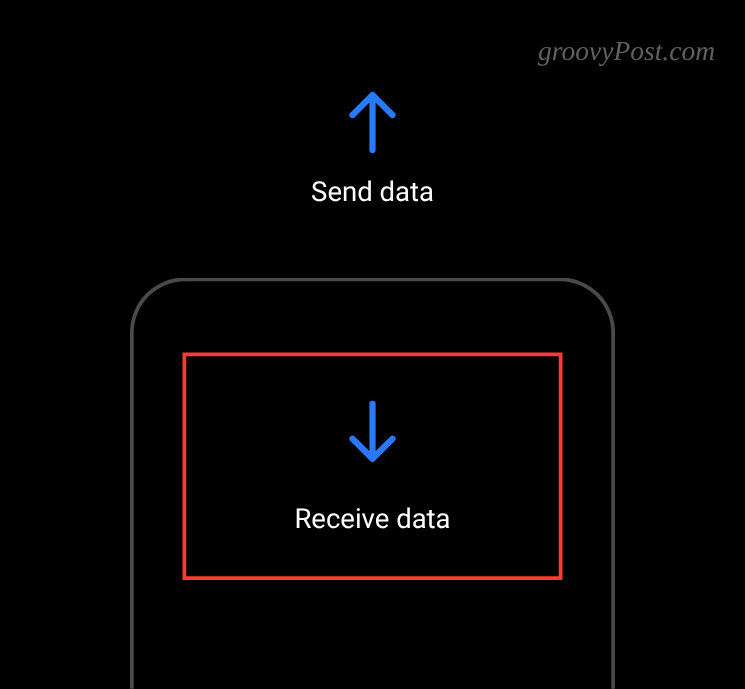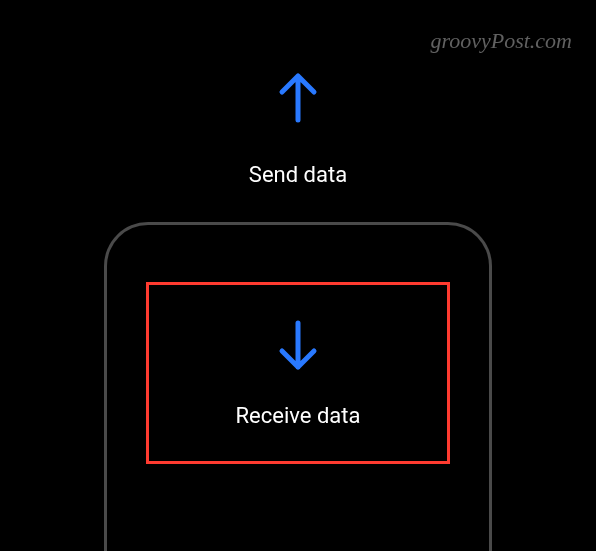--- a/index.html
+++ b/index.html
@@ -26,21 +26,20 @@
       opacity: 0.7;
     }
     .send-section {
       position: absolute;
       top: 68px;
       left: 0;
       right: 0;
       display: flex;
       flex-direction: column;
       align-items: center;
-      gap: 20px;
     }
     .arrow-icon {
       display: block;
     }
     .send-label {
       color: #fff;
       font-size: 22px;
       margin-top: 18px;
     }
     .phone-outline {

